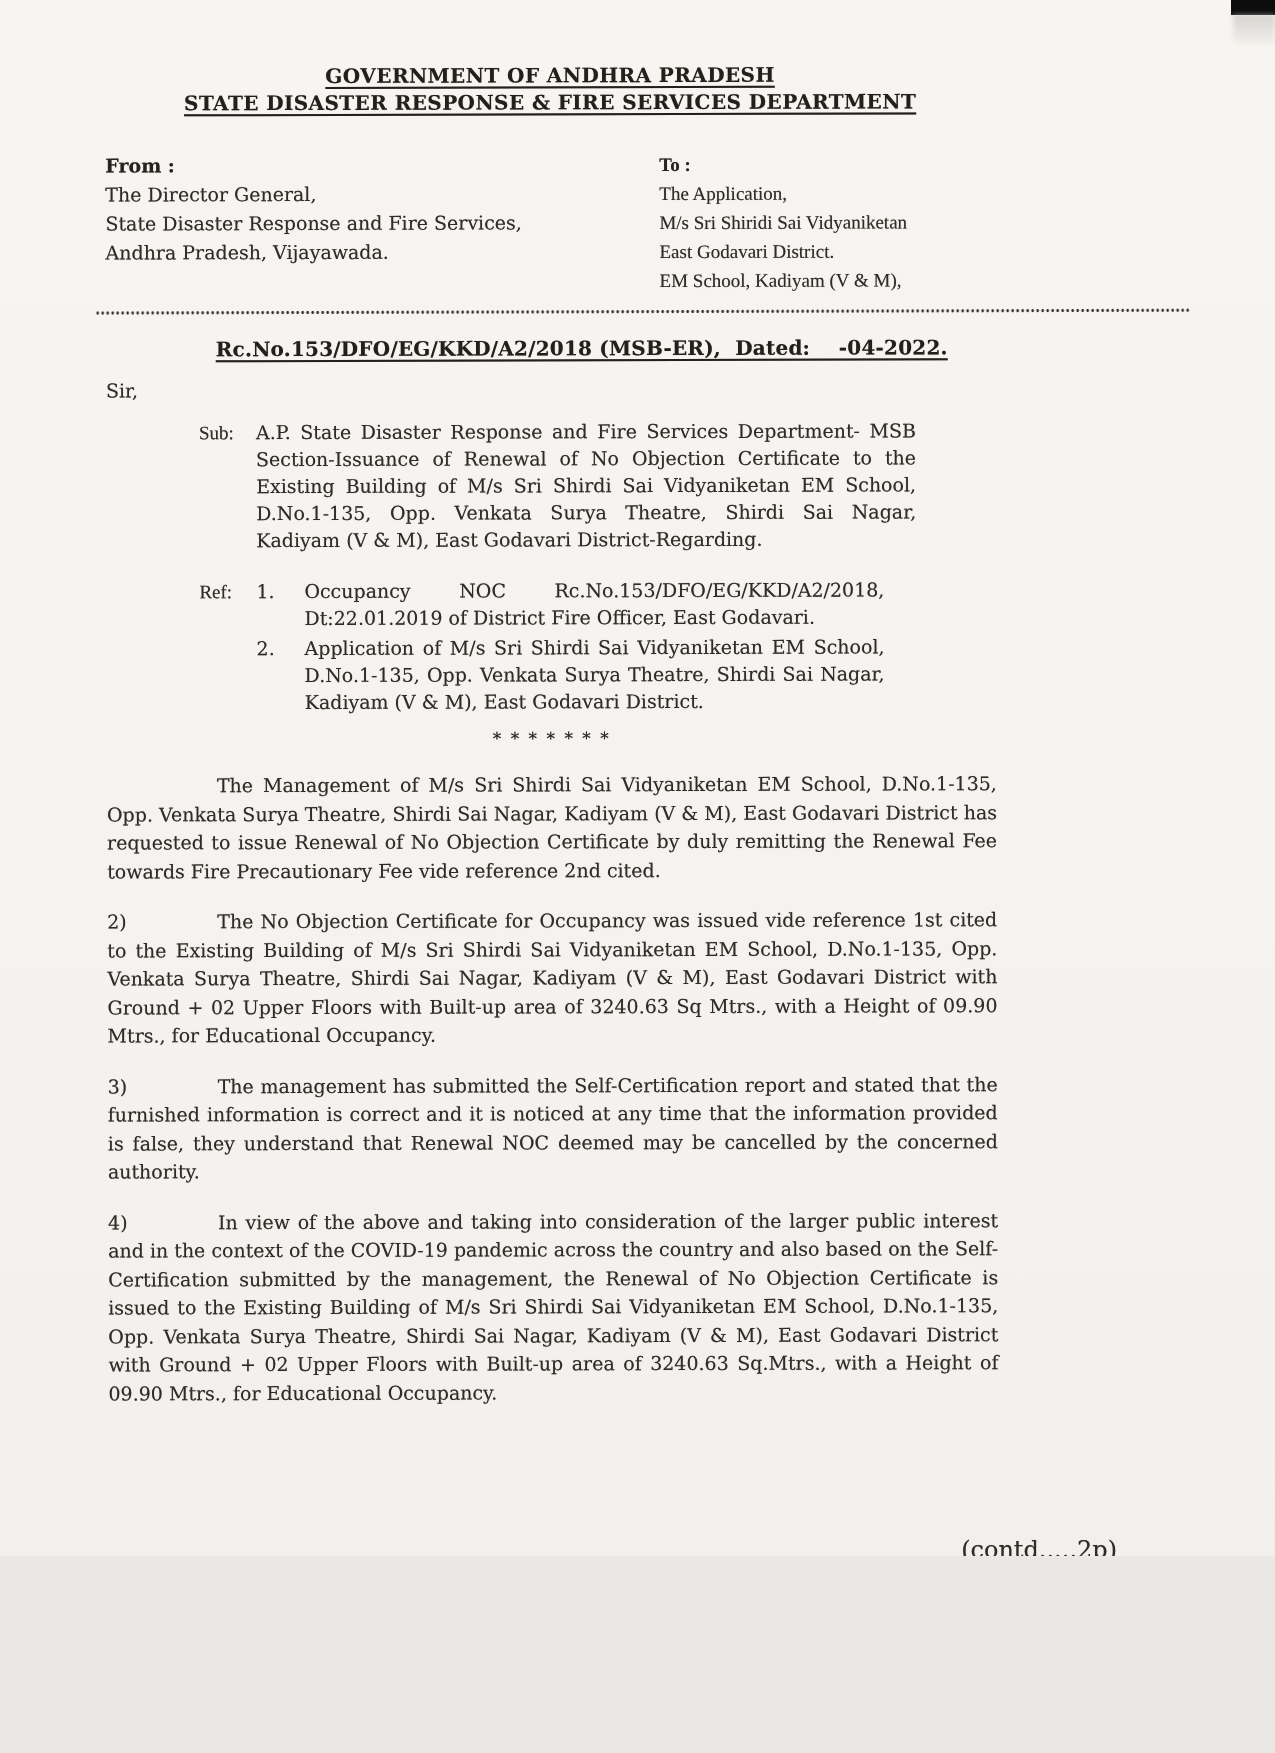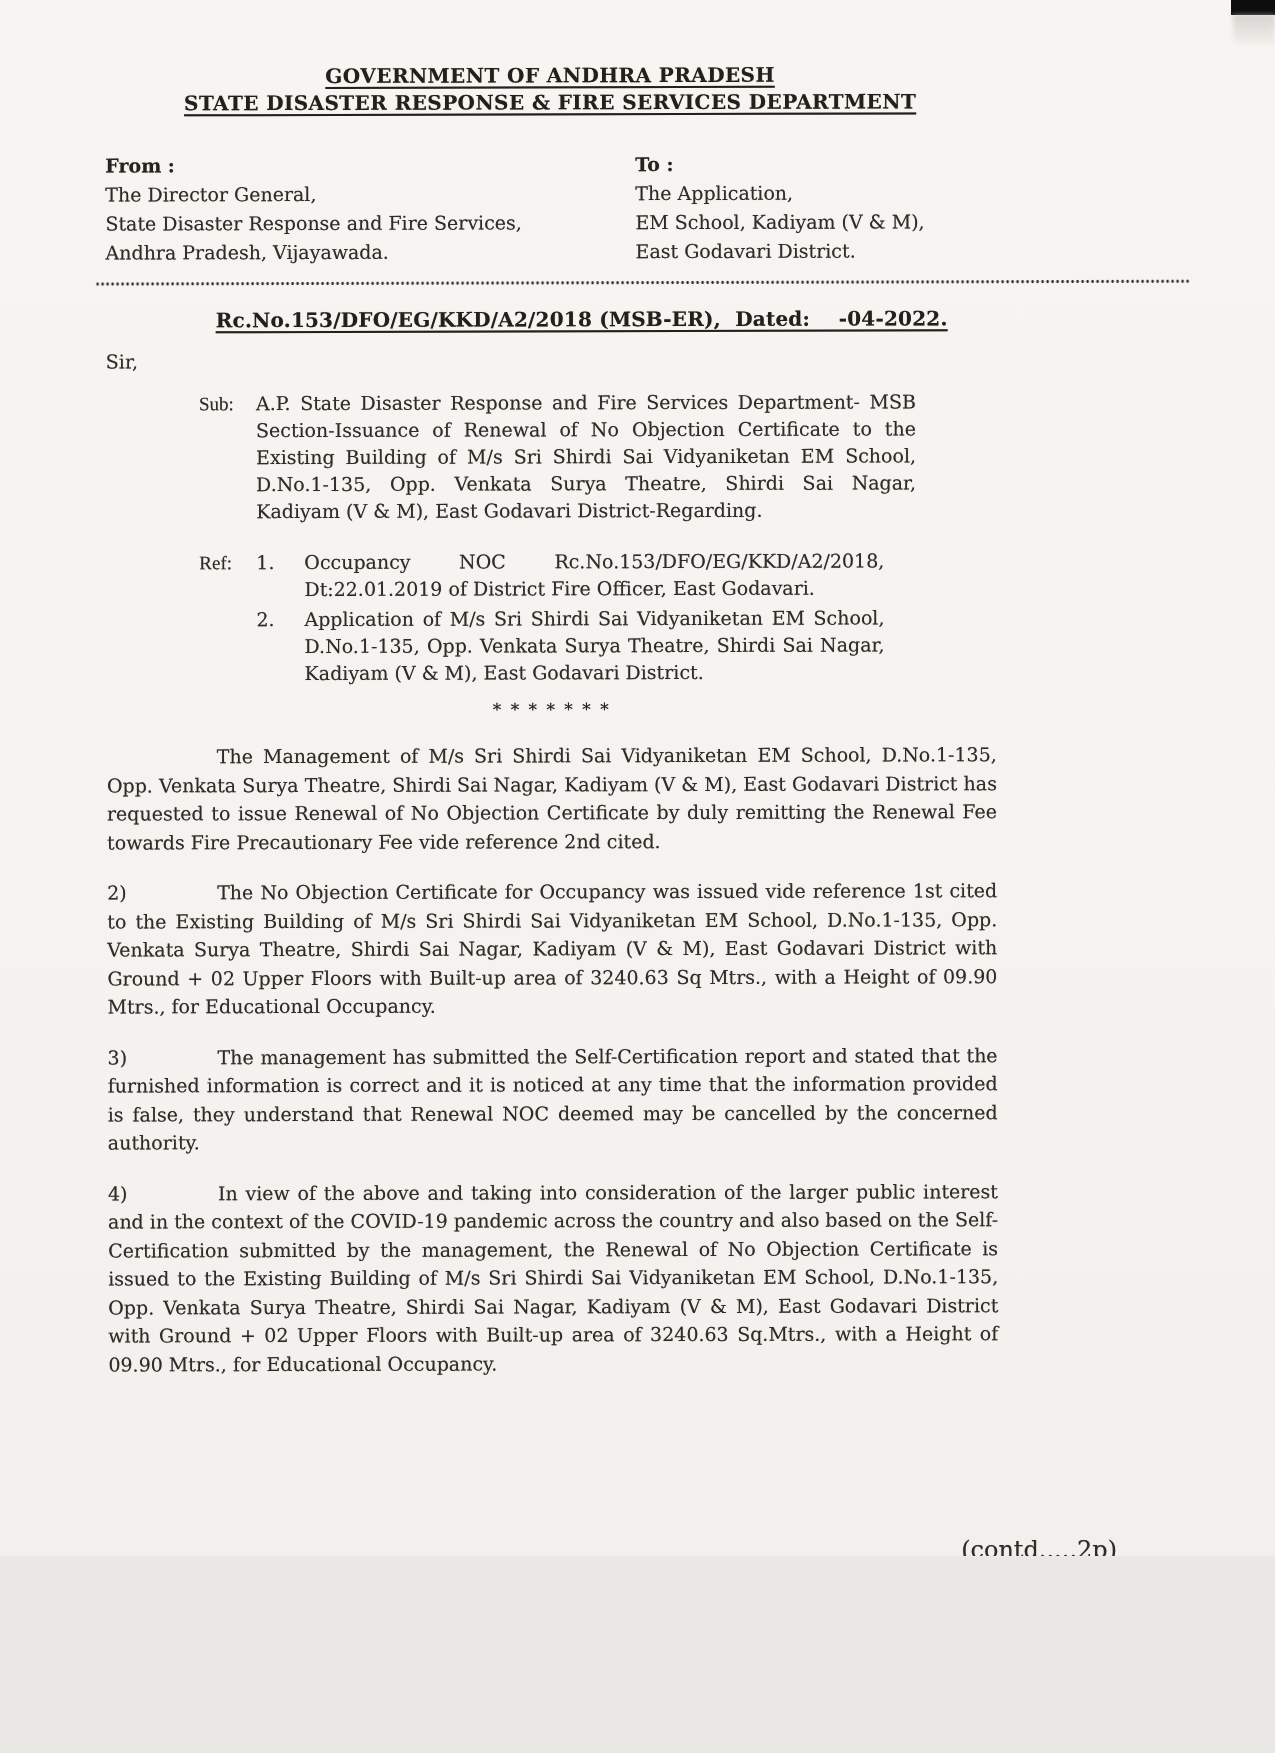--- a/index.html
+++ b/index.html
@@ -26,21 +26,21 @@
     background: linear-gradient(180deg, #b6b3ae, #ece9e5); opacity: .5; filter: blur(2px); }
 
   .header { width: 890px; text-align: center; line-height: 27px; }
   .header-line {
     font-weight: bold; font-size: 20px; letter-spacing: 0.4px; color: #23201c;
     text-decoration: underline; text-decoration-thickness: 2px; text-underline-offset: 4px;
   }
 
   .addr-row { display: flex; margin-top: 34px; width: 890px; font-size: 19px; line-height: 29px; }
   .addr-from { width: 500px; }
-  .addr-to { margin-left: 30px; }
+  .addr-to { margin-left: 54px; font-family: Liberation Serif, serif; }
   .addr-label { font-weight: bold; color: #26221e; }
 
   .dotted-rule {
     margin-top: 14px; margin-left: -10px; width: 1095px; height: 5px;
     background-image: radial-gradient(circle at 2px 2.5px, #34302b 1.3px, rgba(0,0,0,0) 1.6px);
     background-size: 5px 5px; background-repeat: repeat-x;
   }
 
   .rc-line {
     margin-top: 22px; margin-left: 110px;
@@ -87,22 +87,23 @@
     <div class="addr-row txt">
       <div class="addr-from">
         <div class="addr-label">From :</div>
         <div>The Director General,</div>
         <div>State Disaster Response and Fire Services,</div>
         <div>Andhra Pradesh, Vijayawada.</div>
       </div>
       <div class="addr-to">
         <div class="addr-label">To :</div>
         <div>The Application,</div>
+        <div>M/s Sri Shiridi Sai Vidyaniketan</div>
+        <div>East Godavari District.</div>
         <div>EM School, Kadiyam (V &amp; M),</div>
-        <div>East Godavari District.</div>
       </div>
     </div>
 
     <div class="dotted-rule"></div>
 
     <div class="rc-line txt">Rc.No.153/DFO/EG/KKD/A2/2018 (MSB-ER),  Dated:    -04-2022.</div>
 
     <div class="salutation txt">Sir,</div>
 
     <div class="sub-block txt">

